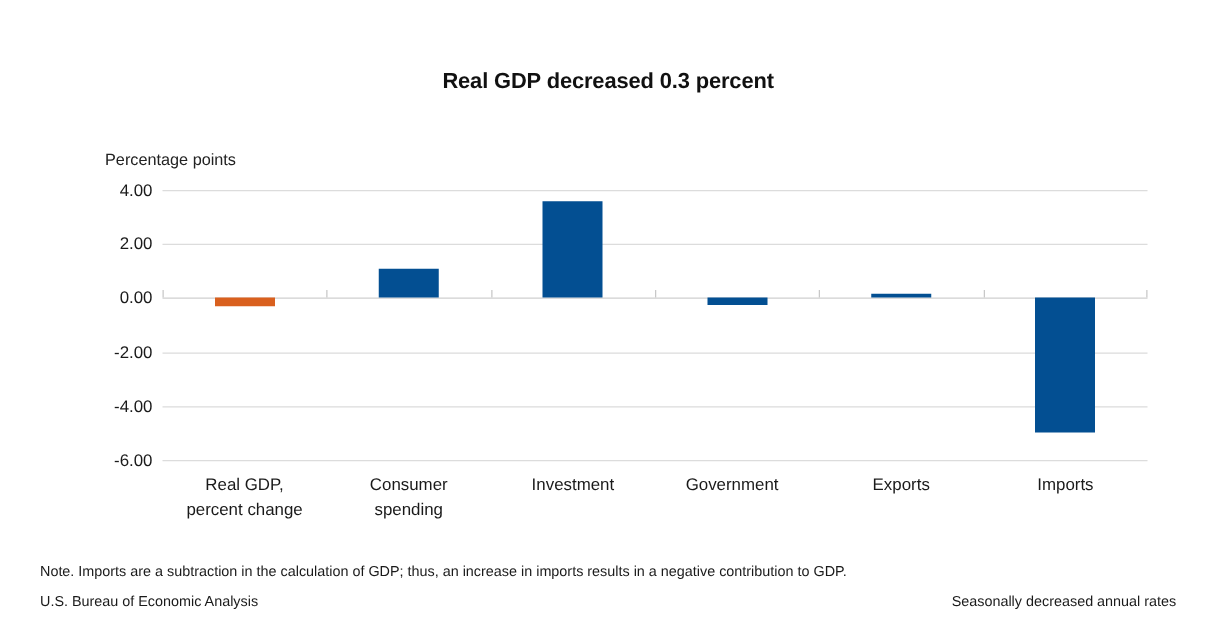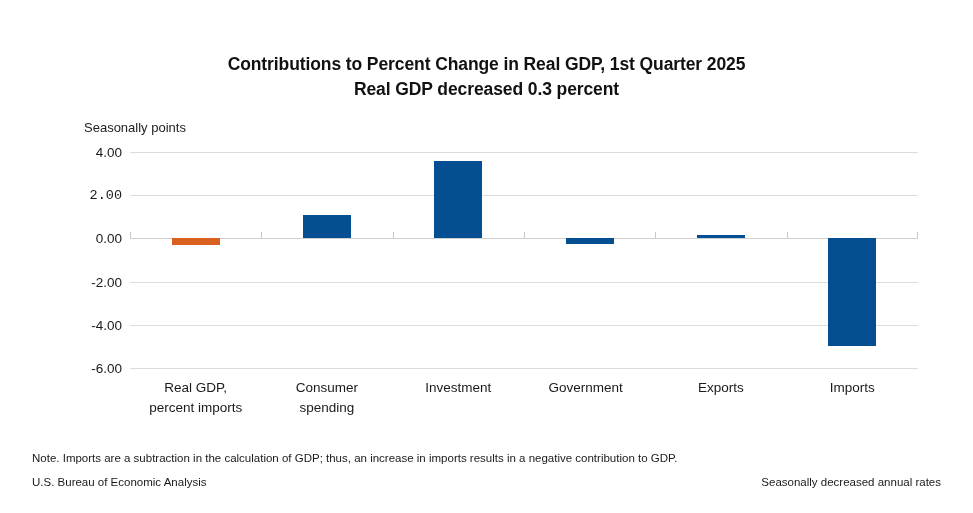--- a/index.html
+++ b/index.html
@@ -145,29 +145,28 @@
     color: #1a1a1a;
     white-space: nowrap;
   }
 </style>
 </head>
 <body>
 
 <div class="chart-root">
 
   <div class="title-block">
-    <div class="title-line">Contributions to Percent Change in Real GDP, 1st Quarter 2025</div>
     <div class="title-line">Real GDP decreased 0.3 percent</div>
   </div>
 
-  <div class="axis-unit">Seasonally points</div>
+  <div class="axis-unit">Percentage points</div>
 
   <div class="ytick-wrap" id="ytick-wrap">
       <div class="ytick" style="top: 0px;">4.00</div>
-      <div class="ytick" style="top: 43.2px; font-family: Liberation Mono, monospace;">2.00</div>
+      <div class="ytick" style="top: 43.2px;">2.00</div>
       <div class="ytick" style="top: 86.4px;">0.00</div>
       <div class="ytick" style="top: 129.6px;">-2.00</div>
       <div class="ytick" style="top: 172.8px;">-4.00</div>
       <div class="ytick" style="top: 216px;">-6.00</div>
     </div>
 
   <div class="plot" id="plot">
       <div class="gridline" style="top: 0px;"></div>
       <div class="gridline" style="top: 43.2px;"></div>
       <div class="zeroline" style="top: 86.4px;"></div>
@@ -185,21 +184,21 @@
       <div class="bar" style="left: 173px; top: 62.64px; height: 23.76px; background: rgb(3, 79, 146);"></div>
       <div class="bar" style="left: 304.333px; top: 8.64px; height: 77.76px; background: rgb(3, 79, 146);"></div>
       <div class="bar" style="left: 435.667px; top: 86.4px; height: 5.4px; background: rgb(3, 79, 146);"></div>
       <div class="bar" style="left: 567px; top: 83.16px; height: 3.24px; background: rgb(3, 79, 146);"></div>
       <div class="bar" style="left: 698.333px; top: 86.4px; height: 108px; background: rgb(3, 79, 146);"></div>
     </div>
 
   <div class="xlabels" id="xlabels">
       <div class="xlabel" style="left: 0px; width: 131.333px;">
         <div>Real GDP,</div>
-        <div>percent imports</div>
+        <div>percent change</div>
       </div>
       <div class="xlabel" style="left: 131.333px; width: 131.333px;">
         <div>Consumer</div>
         <div>spending</div>
       </div>
       <div class="xlabel" style="left: 262.667px; width: 131.333px; text-align: center;">
         <div>Investment</div>
       </div>
       <div class="xlabel" style="left: 390px; width: 131.333px;">
         <div>Government</div>

